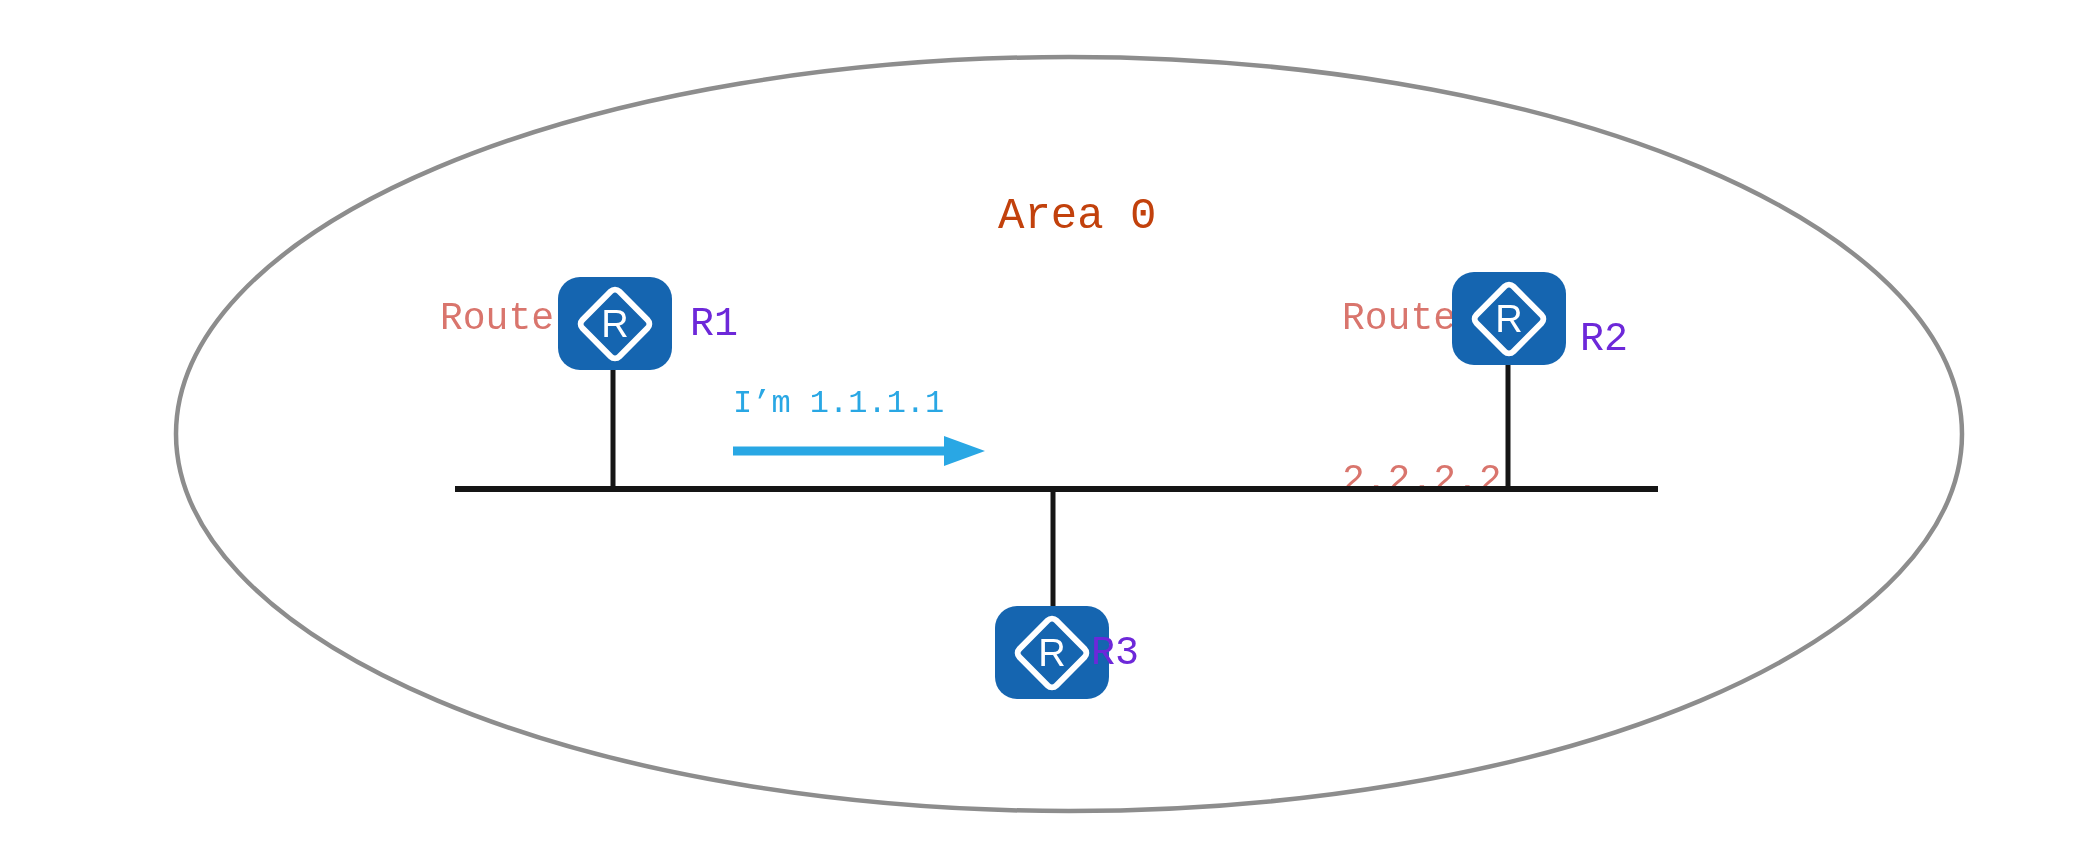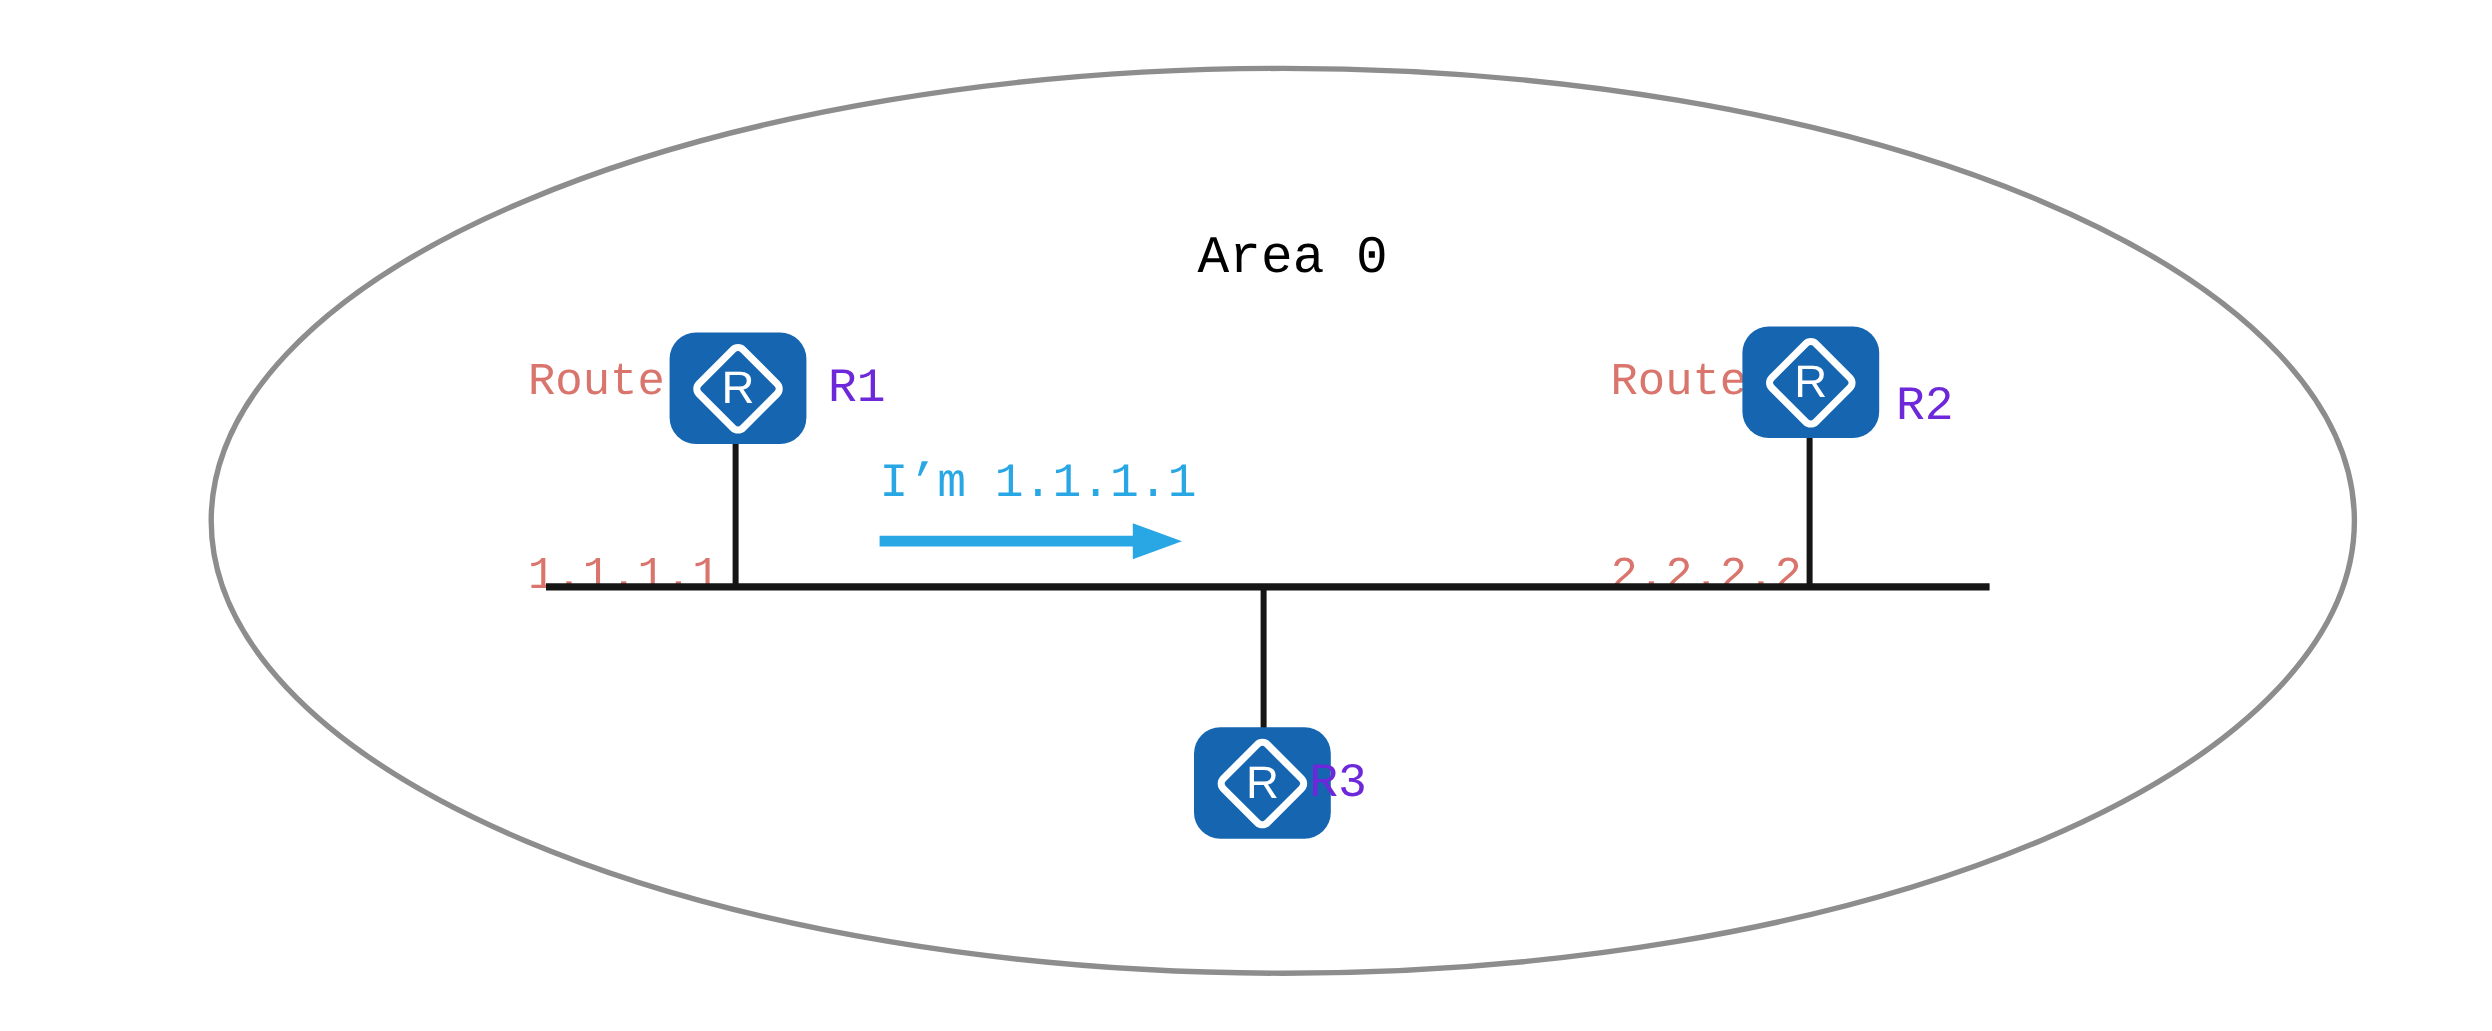--- a/index.html
+++ b/index.html
@@ -31,27 +31,27 @@
     font-size: 38px;
     line-height: 54px;
   }
   .black-label {
     color: #6d28d9;
     font-size: 40px;
     line-height: 44px;
     z-index: 4;
   }
   .area-label {
-    color: #000000;
+    color: #c2410c;
     font-size: 44px;
     line-height: 48px;
   }
   .blue-label {
     color: #29a7e4;
-    font-size: 40px;
+    font-size: 32px;
     line-height: 48px;
     z-index: 3;
   }
   .router-icon {
     position: absolute;
     width: 114px;
     height: 93px;
     background: #1565b0;
     border-radius: 22px;
     z-index: 3;
@@ -94,21 +94,20 @@
     <g>
       <line x1="733" y1="451" x2="948" y2="451" stroke="#29a7e4" stroke-width="9"></line>
       <polygon points="944,436 985,451 944,466" fill="#29a7e4"></polygon>
     </g>
   </svg>
 
   <div class="txt area-label" style="left:998px; top:192px;">Area 0</div>
 
   <div class="txt red-label" style="left:440px; top:184px;">
     <div>Router-id</div>
-    <div>1.1.1.1</div>
   </div>
 
   <div class="txt red-label" style="left:1342px; top:184px;">
     <div>Router-id</div>
     <div>2.2.2.2</div>
   </div>
 
 
   <div class="txt blue-label" style="left:733px; top:380px;">I’m 1.1.1.1</div>
 

